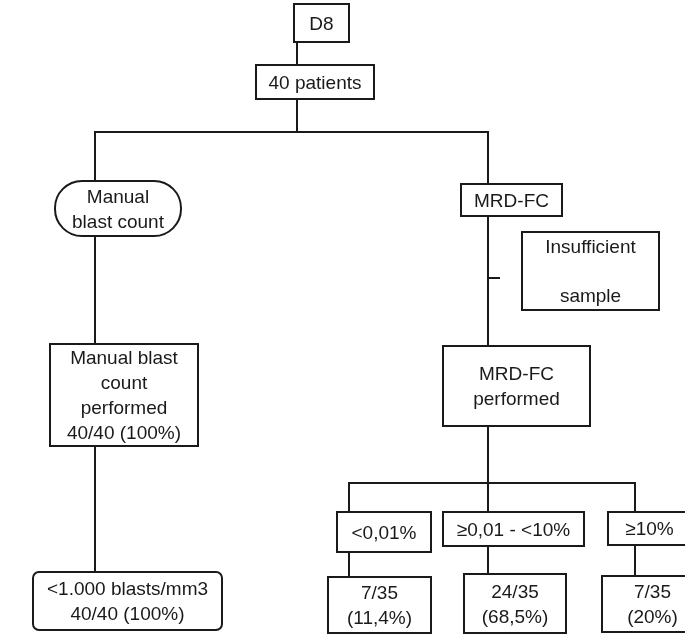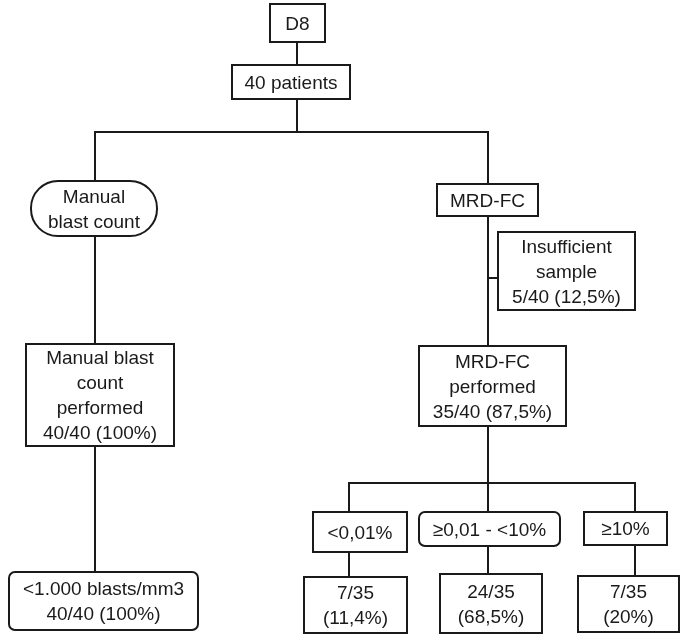--- a/index.html
+++ b/index.html
@@ -29,20 +29,21 @@
     border: 2px solid var(--border-color, #1a1a1a);
     display: flex;
     flex-direction: column;
     align-items: center;
     justify-content: center;
     text-align: center;
     font-size: 19px;
     line-height: 25px;
     padding: 1px 2px;
     white-space: nowrap;
+    margin-left: 24px;
   }
   .node span { display: block; }
 </style>
 </head>
 <body>
 
 <div class="canvas">
 
   <svg class="wires" width="685" height="639" viewBox="0 0 685 639">
     <g stroke="currentColor" stroke-width="2" fill="none">
@@ -78,41 +79,39 @@
     <span>blast count</span>
   </div>
 
   <div class="node" style="left:436px; top:183px; width:103px; height:34px;">
     <span>MRD-FC</span>
   </div>
 
   <div class="node" style="left:497px; top:231px; width:139px; height:80px;justify-content:space-between;">
     <span>Insufficient</span>
     <span>sample</span>
-    <span>5/40 (12,5%)</span>
   </div>
 
   <div class="node" style="left:25px; top:343px; width:150px; height:104px;">
     <span>Manual blast</span>
     <span>count</span>
     <span>performed</span>
     <span>40/40 (100%)</span>
   </div>
 
   <div class="node" style="left:418px; top:345px; width:149px; height:82px;">
     <span>MRD-FC</span>
     <span>performed</span>
-    <span>35/40 (87,5%)</span>
   </div>
 
   <div class="node" style="left:312px; top:511px; width:96px; height:42px;">
     <span>&lt;0,01%</span>
   </div>
 
-  <div class="node" style="left:418px; top:511px; width:143px; height:36px;border-radius:7px;">
+  <div class="node" style="left:418px; top:511px; width:143px; height:36px;">
     <span>≥0,01 - &lt;10%</span>
   </div>
 
   <div class="node" style="left:583px; top:511px; width:85px; height:35px;">
     <span>≥10%</span>
   </div>
 
   <div class="node" style="left:303px; top:576px; width:105px; height:58px;">
     <span>7/35</span>
     <span>(11,4%)</span>

